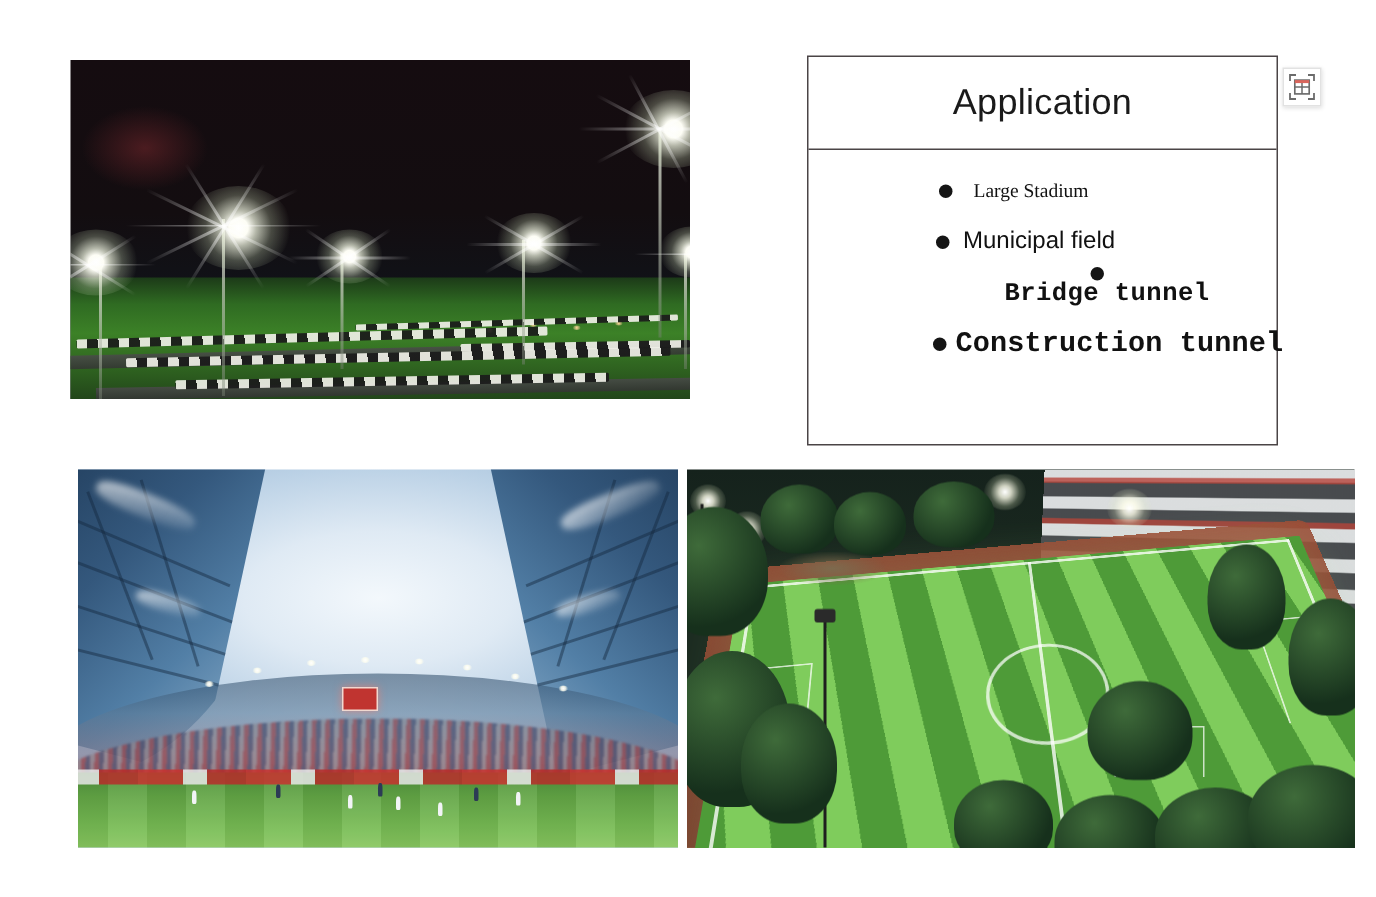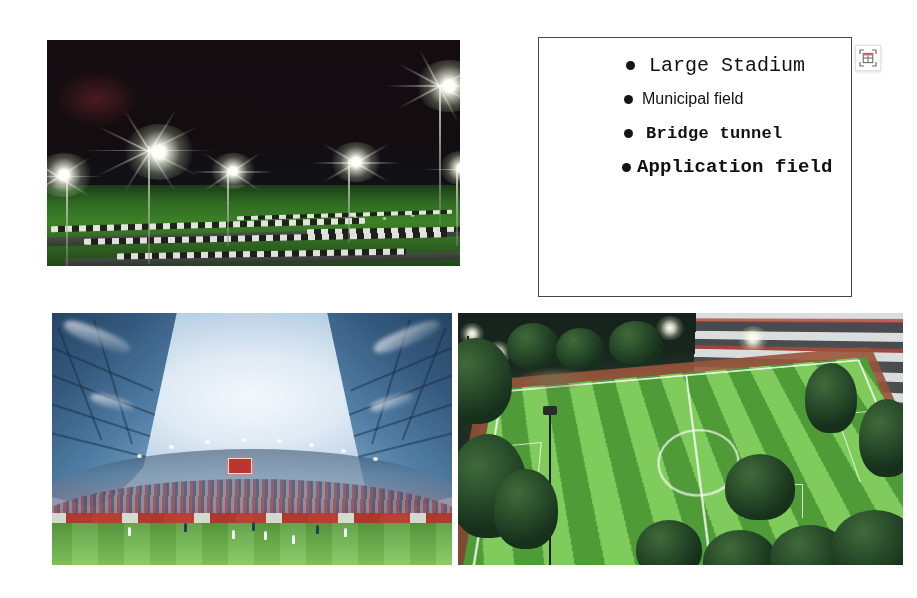--- a/index.html
+++ b/index.html
@@ -280,26 +280,26 @@
     width: 9px; height: 9px;
     border-radius: 50%;
     background: #151515;
     flex: 0 0 auto;
     margin-right: 14px;
     margin-left: -1px;
   }
   .app-label { color: #111111; }
 
   
-  .app-item[data-row="0"] .app-label { font-family: Liberation Mono, monospace; font-size: 20px; }
+  .app-item[data-row="0"] .app-label { font-family: Liberation Serif, serif; font-size: 13px; }
   .app-item[data-row="1"] { padding-left: 86px; }
   .app-item[data-row="1"] .app-label { font-family: "Liberation Sans", sans-serif; font-size: 16px; }
   .app-item[data-row="1"] .app-bullet { margin-right: 9px; }
 
-  .app-item[data-row="2"] { padding-left: 86px; }
+  .app-item[data-row="2"] { padding-left: 86px; flex-direction: column; }
   .app-item[data-row="2"] .app-label {
     font-family: "Liberation Mono", "DejaVu Sans Mono", monospace;
     font-size: 17px;
     font-weight: 700;
     letter-spacing: .3px;
   }
   .app-item[data-row="2"] .app-bullet { margin-right: 13px; }
 
   .app-item[data-row="3"] { padding-left: 84px; }
   .app-item[data-row="3"] .app-label {
@@ -494,37 +494,40 @@
   <div class="tree" style="left:55%; top:86%; width:74px; height:62px;"></div>
   <div class="tree" style="left:60%; top:56%; width:70px; height:66px;"></div>
   <div class="tree" style="left:70%; top:84%; width:80px; height:64px;"></div>
   <div class="tree" style="left:84%; top:78%; width:86px; height:70px;"></div>
   <div class="tree" style="left:78%; top:20%; width:52px; height:70px;"></div>
   <div class="tree" style="left:90%; top:34%; width:56px; height:78px;"></div>
 </div>
 
 <div id="application-box">
 
+  <div id="application-header">
+    <span id="application-title">Application</span>
+  </div>
 
   <ul id="application-list">
     <li class="app-item" data-row="0">
       <span class="app-bullet"></span>
       <span class="app-label">Large Stadium</span>
     </li>
     <li class="app-item" data-row="1">
       <span class="app-bullet"></span>
       <span class="app-label">Municipal field</span>
     </li>
     <li class="app-item" data-row="2">
       <span class="app-bullet"></span>
       <span class="app-label">Bridge tunnel</span>
     </li>
     <li class="app-item" data-row="4">
       <span class="app-bullet"></span>
-      <span class="app-label">Application field</span>
+      <span class="app-label">Construction tunnel</span>
     </li>
   </ul>
 </div>
 
 <div id="table-tool-button">
   <svg width="18" height="18" viewBox="0 0 18 18">
 
     <path d="M1 5 V1 H5" fill="none" stroke="#6b6b6b" stroke-width="1.2"></path>
     <path d="M13 1 H17 V5" fill="none" stroke="#6b6b6b" stroke-width="1.2"></path>
     <path d="M17 13 V17 H13" fill="none" stroke="#6b6b6b" stroke-width="1.2"></path>

